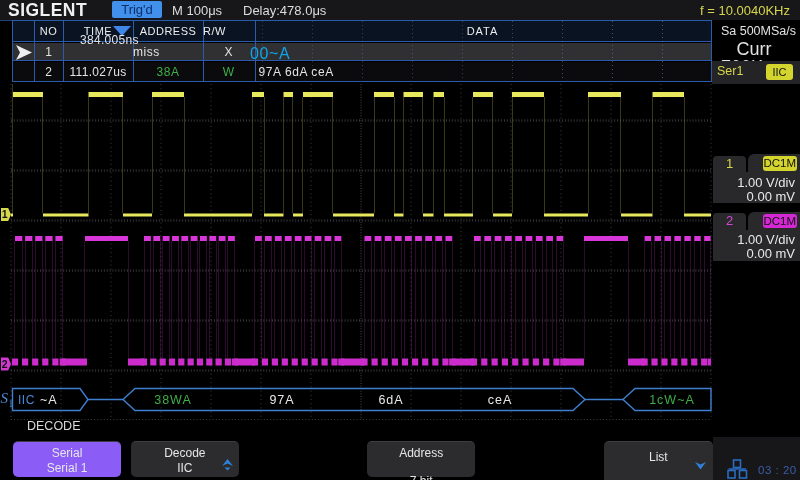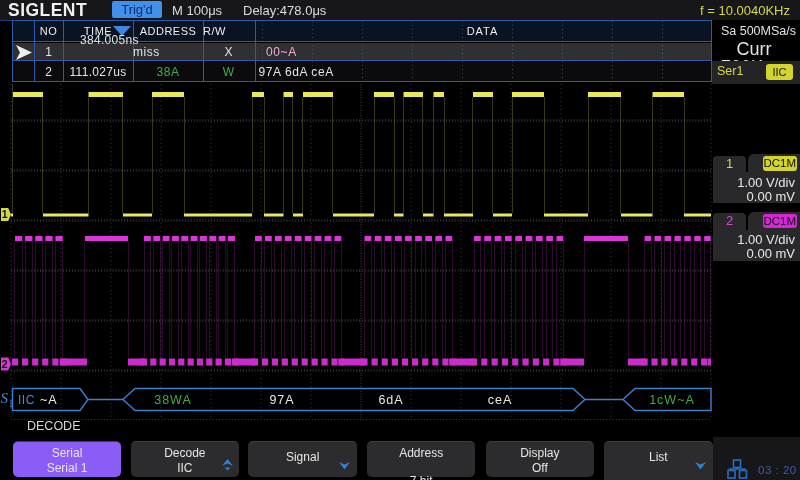--- a/index.html
+++ b/index.html
@@ -356,21 +356,21 @@
   <div class="abs" style="left:190px;top:3.5px;width:51px;text-align:left;font-size:11px;color:#ececec;letter-spacing:0.5px;">R/W</div>
   <div class="abs" style="left:241px;top:3.5px;width:457px;text-align:center;font-size:11px;color:#ececec;letter-spacing:1px;">DATA</div>
 
   <svg class="abs" style="left:2px;top:23.5px;" width="18" height="15">
         <polygon points="1,0 17,7.5 1,15 5,7.5" fill="#efefef"></polygon>
       </svg>
   <div class="abs" style="left:21px;top:24px;width:29px;text-align:center;font-size:12px;color:#e4e4e4;">1</div>
   <div class="abs" style="left:50px;top:12px;width:70px;text-align:center;font-size:12px;color:#e4e4e4;letter-spacing:0.3px;padding-left:17px;">384.005ns</div>
   <div class="abs" style="left:120px;top:24px;width:70px;text-align:left;font-size:12px;color:#e4e4e4;letter-spacing:0.5px;">miss</div>
   <div class="abs" style="left:190px;top:24px;width:51px;text-align:center;font-size:12px;color:#e4e4e4;">X</div>
-  <div class="abs" style="left:253px;top:24px;font-size:12px;color:#f9a8d4;letter-spacing:0.6px;">00~A</div>
+  <div class="abs" style="left:237px;top:24px;font-size:16px;color:#0ea5e9;letter-spacing:0.6px;">00~A</div>
 
   <div class="abs" style="left:21px;top:43.5px;width:29px;text-align:center;font-size:12px;color:#e4e4e4;">2</div>
   <div class="abs" style="left:50px;top:43.5px;width:70px;text-align:center;font-size:12px;color:#e4e4e4;letter-spacing:0.3px;">111.027us</div>
   <div class="abs" style="left:120px;top:43.5px;width:70px;text-align:center;font-size:12px;color:#3fae46;letter-spacing:0.5px;">38A</div>
   <div class="abs" style="left:190px;top:43.5px;width:51px;text-align:center;font-size:12px;color:#3fae46;">W</div>
   <div class="abs" style="left:245.5px;top:43.5px;font-size:12px;color:#e4e4e4;letter-spacing:0.6px;">97A 6dA ceA</div>
 </div>
 
 <div class="abs" style="left:712px;top:22px;width:88px;height:18px;font-size:12.5px;color:#e2e2e2;text-align:right;padding-right:4px;line-height:18px;">Sa 500MSa/s</div>
 <div class="abs" style="left:712px;top:40px;width:88px;height:18px;font-size:18px;color:#e2e2e2;text-align:center;padding-right:4px;line-height:18px;">Curr 700Kpts</div>
@@ -398,33 +398,23 @@
   <div style="text-align:center;font-size:12px;color:#e6e6e6;margin-top:1px;">Serial 1</div>
 </div>
 <div class="abs" style="left:130.5px;top:441px;width:108.7px;height:36px;background:#2c2c2e;border-radius:5px;border-top:1px solid #3e3e40;">
   <div style="text-align:center;font-size:12px;color:#e6e6e6;margin-top:4px;">Decode</div>
   <div style="text-align:center;font-size:12px;color:#e6e6e6;margin-top:1px;">IIC</div>
   <svg class="abs" style="left:91px;top:17px;" width="12" height="12">
         <polygon points="0,7 5.5,0 11,7 5.5,4.6" fill="#2f80d8"></polygon>
         <polygon points="2.5,8.5 8.5,8.5 5.5,11.5" fill="#2f80d8"></polygon>
       </svg>
 </div>
-<div class="abs" style="left:248.3px;top:441px;width:108.7px;height:36px;background:#2c2c2e;border-radius:5px;border-top:1px solid #3e3e40;">
-  <div style="text-align:center;font-size:12px;color:#e6e6e6;margin-top:8px;">Signal</div>
-  <svg class="abs" style="left:91px;top:19px;" width="12" height="10">
-        <polygon points="0,1 5.5,3.5 11,1 5.5,8.5" fill="#2f80d8"></polygon>
-      </svg>
-</div>
 <div class="abs" style="left:366.8px;top:441px;width:108.7px;height:36px;background:#2c2c2e;border-radius:5px;border-top:1px solid #3e3e40;">
   <div style="text-align:center;font-size:12px;color:#e6e6e6;margin-top:4px;">Address</div>
   <div style="text-align:center;font-size:12px;color:#e6e6e6;margin-top:14px;">7 bit</div>
-</div>
-<div class="abs" style="left:485.5px;top:441px;width:108.7px;height:36px;background:#2c2c2e;border-radius:5px;border-top:1px solid #3e3e40;">
-  <div style="text-align:center;font-size:12px;color:#e6e6e6;margin-top:4px;">Display</div>
-  <div style="text-align:center;font-size:12px;color:#e6e6e6;margin-top:1px;">Off</div>
 </div>
 <div class="abs" style="left:604px;top:441px;width:108.7px;height:52px;background:#2c2c2e;border-radius:5px;border-top:1px solid #3e3e40;">
   <div style="text-align:center;font-size:12px;color:#e6e6e6;margin-top:8px;">List</div>
   <svg class="abs" style="left:91px;top:19px;" width="12" height="10">
         <polygon points="0,1 5.5,3.5 11,1 5.5,8.5" fill="#2f80d8"></polygon>
       </svg>
 </div>
 
 <div class="abs" style="left:713px;top:437px;width:87px;height:43px;background:#17171a;"></div>
 

